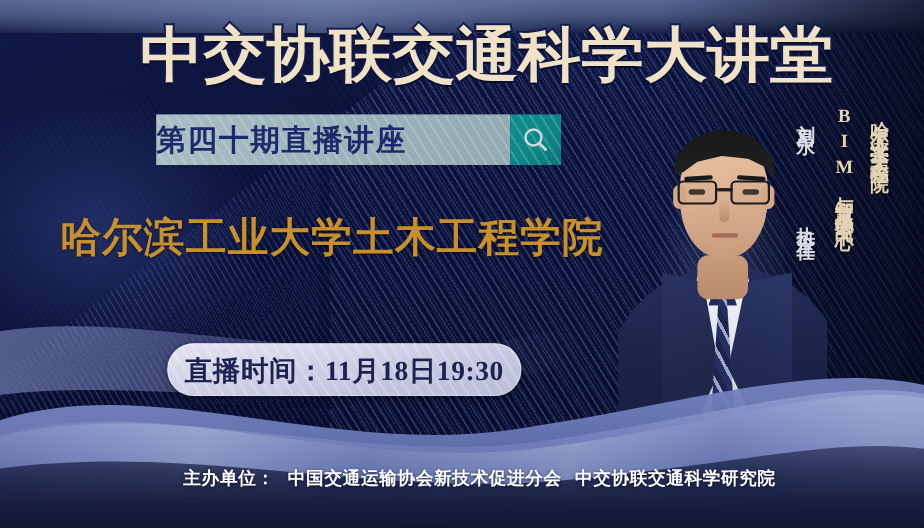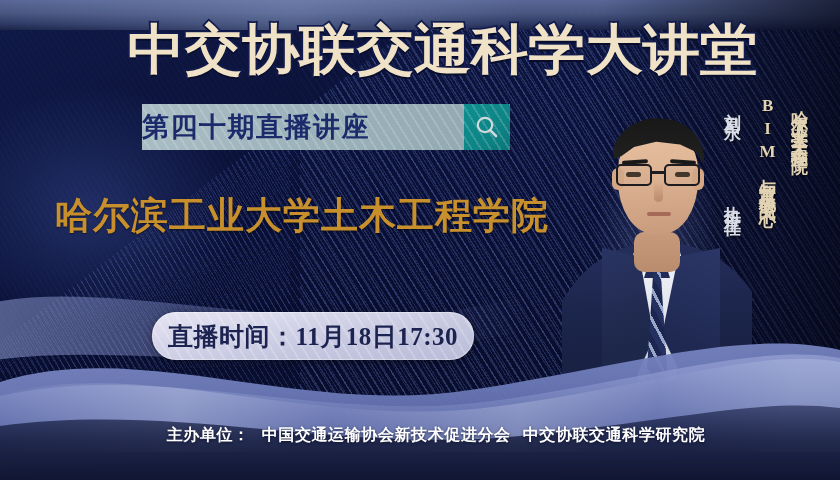--- a/index.html
+++ b/index.html
@@ -374,21 +374,21 @@
   <div class="search-box">
     <svg width="26" height="26" viewBox="0 0 26 26">
       <circle cx="11" cy="11" r="7.2" fill="none" stroke="#cfd9dc" stroke-width="2.2"></circle>
       <line x1="16.2" y1="16.2" x2="22" y2="22" stroke="#cfd9dc" stroke-width="2.6" stroke-linecap="round"></line>
     </svg>
   </div>
 
   <div class="subtitle">哈尔滨工业大学土木工程学院</div>
 
   <div class="time-pill">
-    <span class="time-text">直播时间：11月18日17:30</span>
+    <span class="time-text">直播时间：11月18日19:30</span>
   </div>
 
   <div class="vcol v-org">哈尔滨工业大学土木工程学院</div>
   <div class="vcol v-center">BIM与智慧工地研究中心</div>
   <div class="vcol v-name">刘昌永</div>
   <div class="vcol v-role">执行主任</div>
 
   <div class="footer">
     <span>主办单位：</span><span>中国交通运输协会新技术促进分会</span><span>中交协联交通科学研究院</span>
   </div>

